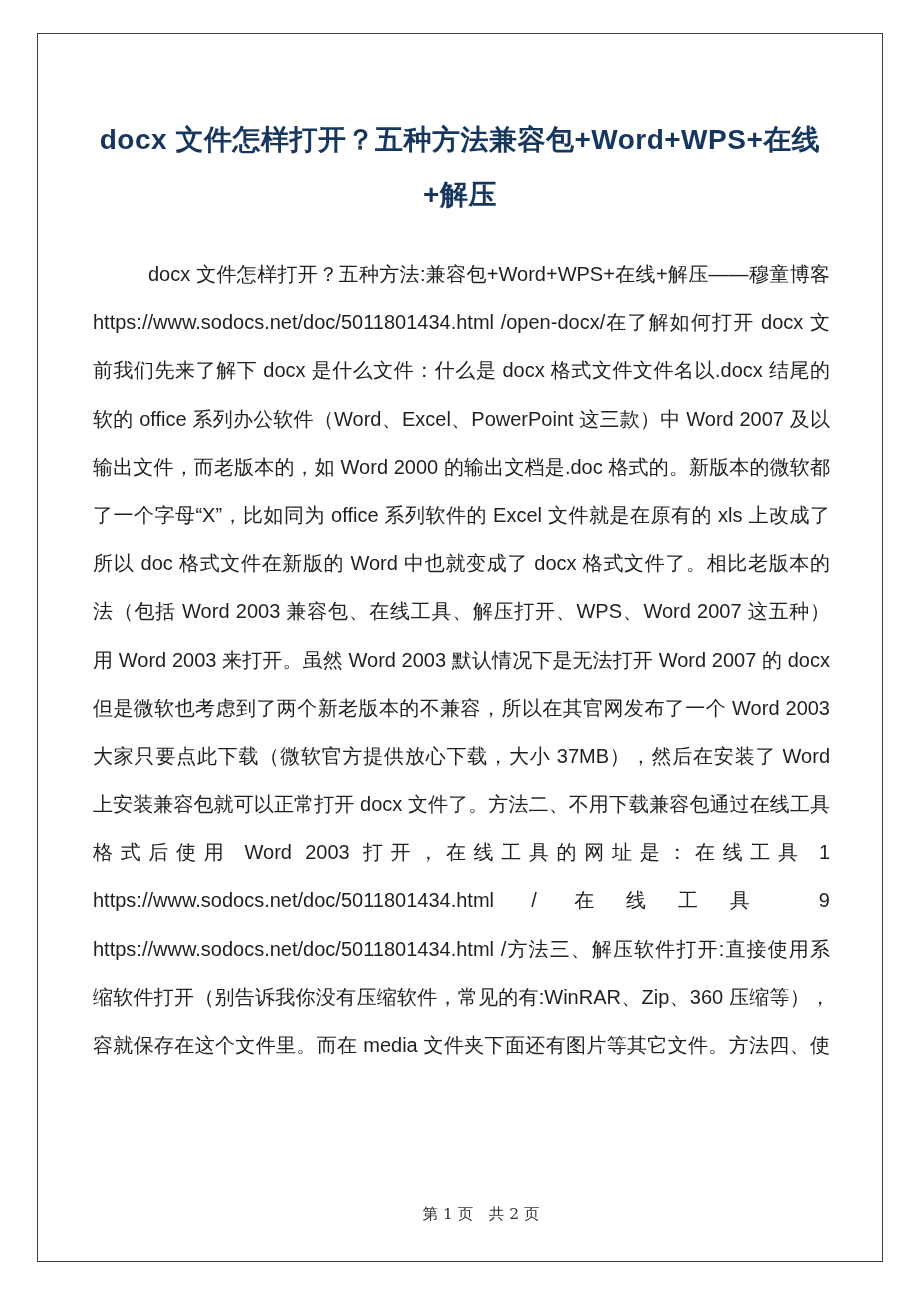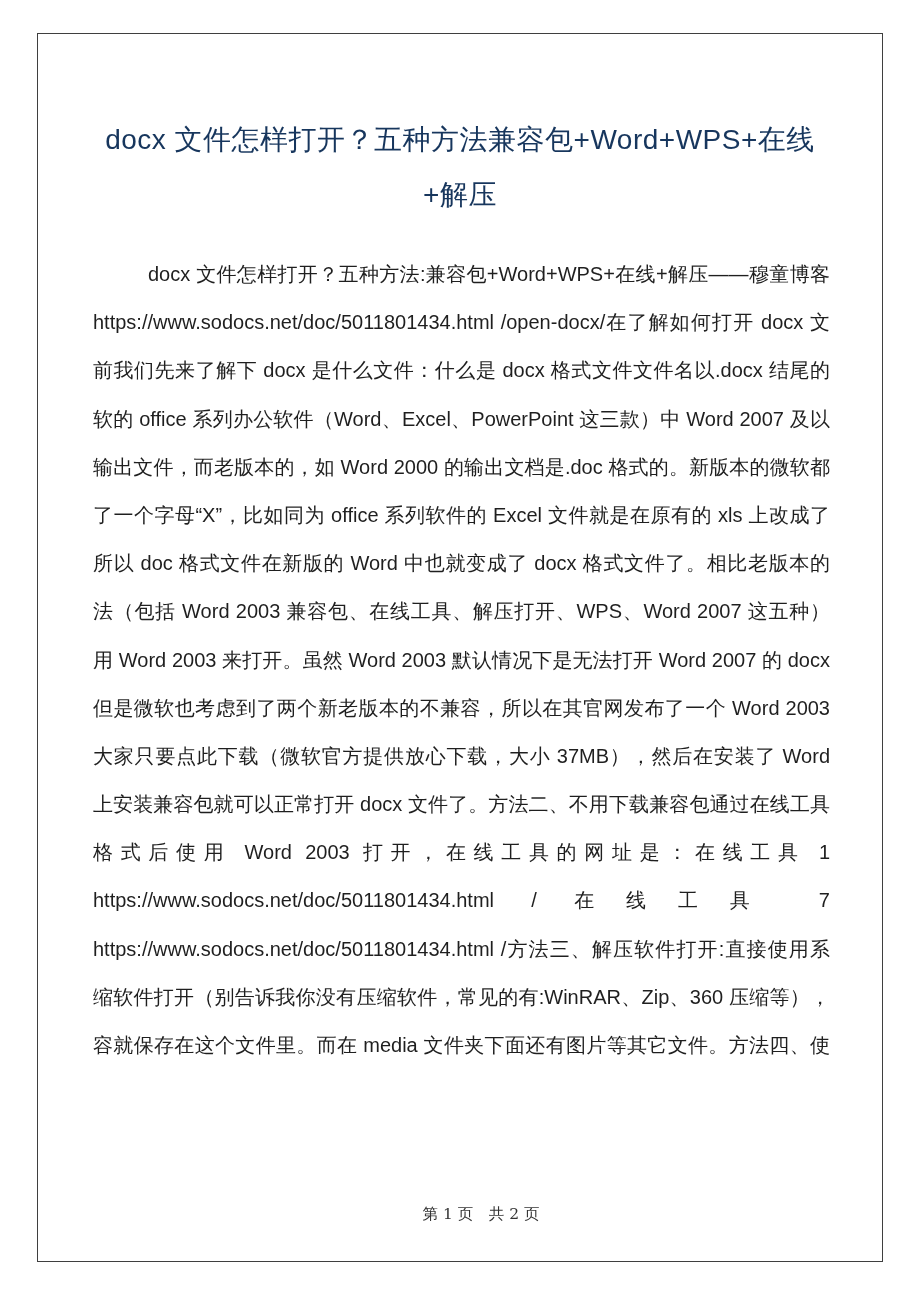--- a/index.html
+++ b/index.html
@@ -25,21 +25,21 @@
     box-sizing: border-box;
     background: #ffffff;
   }
   .doc-title {
     position: absolute;
     left: 60px;
     right: 60px;
     top: 112px;
     text-align: center;
     font-size: 28px;
-    font-weight: 400;
+    font-weight: 700;
     line-height: 55px;
     color: var(--title, #17365D);
     letter-spacing: 0.5px;
   }
   .doc-body {
     position: absolute;
     left: 93px;
     top: 250px;
     width: 737px;
     color: var(--body_text, #1f1f1f);
@@ -89,20 +89,20 @@
       <div class="bline">软的 office 系列办公软件（Word、Excel、PowerPoint 这三款）中 Word 2007 及以上版本的</div>
       <div class="bline">输出文件，而老版本的，如 Word 2000 的输出文档是.doc 格式的。新版本的微软都在后面加</div>
       <div class="bline">了一个字母“X”，比如同为 office 系列软件的 Excel 文件就是在原有的 xls 上改成了 word 格式。</div>
       <div class="bline">所以 doc 格式文件在新版的 Word 中也就变成了 docx 格式文件了。相比老版本的 doc 格式，</div>
       <div class="bline">法（包括 Word 2003 兼容包、在线工具、解压打开、WPS、Word 2007 这五种）方法一、使</div>
       <div class="bline">用 Word 2003 来打开。虽然 Word 2003 默认情况下是无法打开 Word 2007 的 docx 文件的，</div>
       <div class="bline">但是微软也考虑到了两个新老版本的不兼容，所以在其官网发布了一个 Word 2003 的兼容包，</div>
       <div class="bline">大家只要点此下载（微软官方提供放心下载，大小 37MB），然后在安装了 Word 2003 的电脑</div>
       <div class="bline">上安装兼容包就可以正常打开 docx 文件了。方法二、不用下载兼容包通过在线工具转换成 doc</div>
       <div class="bline">格式后使用 Word 2003 打开，在线工具的网址是：在线工具 1</div>
-      <div class="bline">https://www.sodocs.net/doc/5011801434.html / 在线工具 7</div>
+      <div class="bline">https://www.sodocs.net/doc/5011801434.html / 在线工具 9</div>
       <div class="bline">https://www.sodocs.net/doc/5011801434.html /方法三、解压软件打开:直接使用系统的压</div>
       <div class="bline">缩软件打开（别告诉我你没有压缩软件，常见的有:WinRAR、Zip、360 压缩等），打开后在 word</div>
       <div class="bline">容就保存在这个文件里。而在 media 文件夹下面还有图片等其它文件。方法四、使用 WPS 也</div>
     </div>
 
   <div class="doc-footer">第 1 页　共 2 页</div>
 </div>
 
 </body></html>

